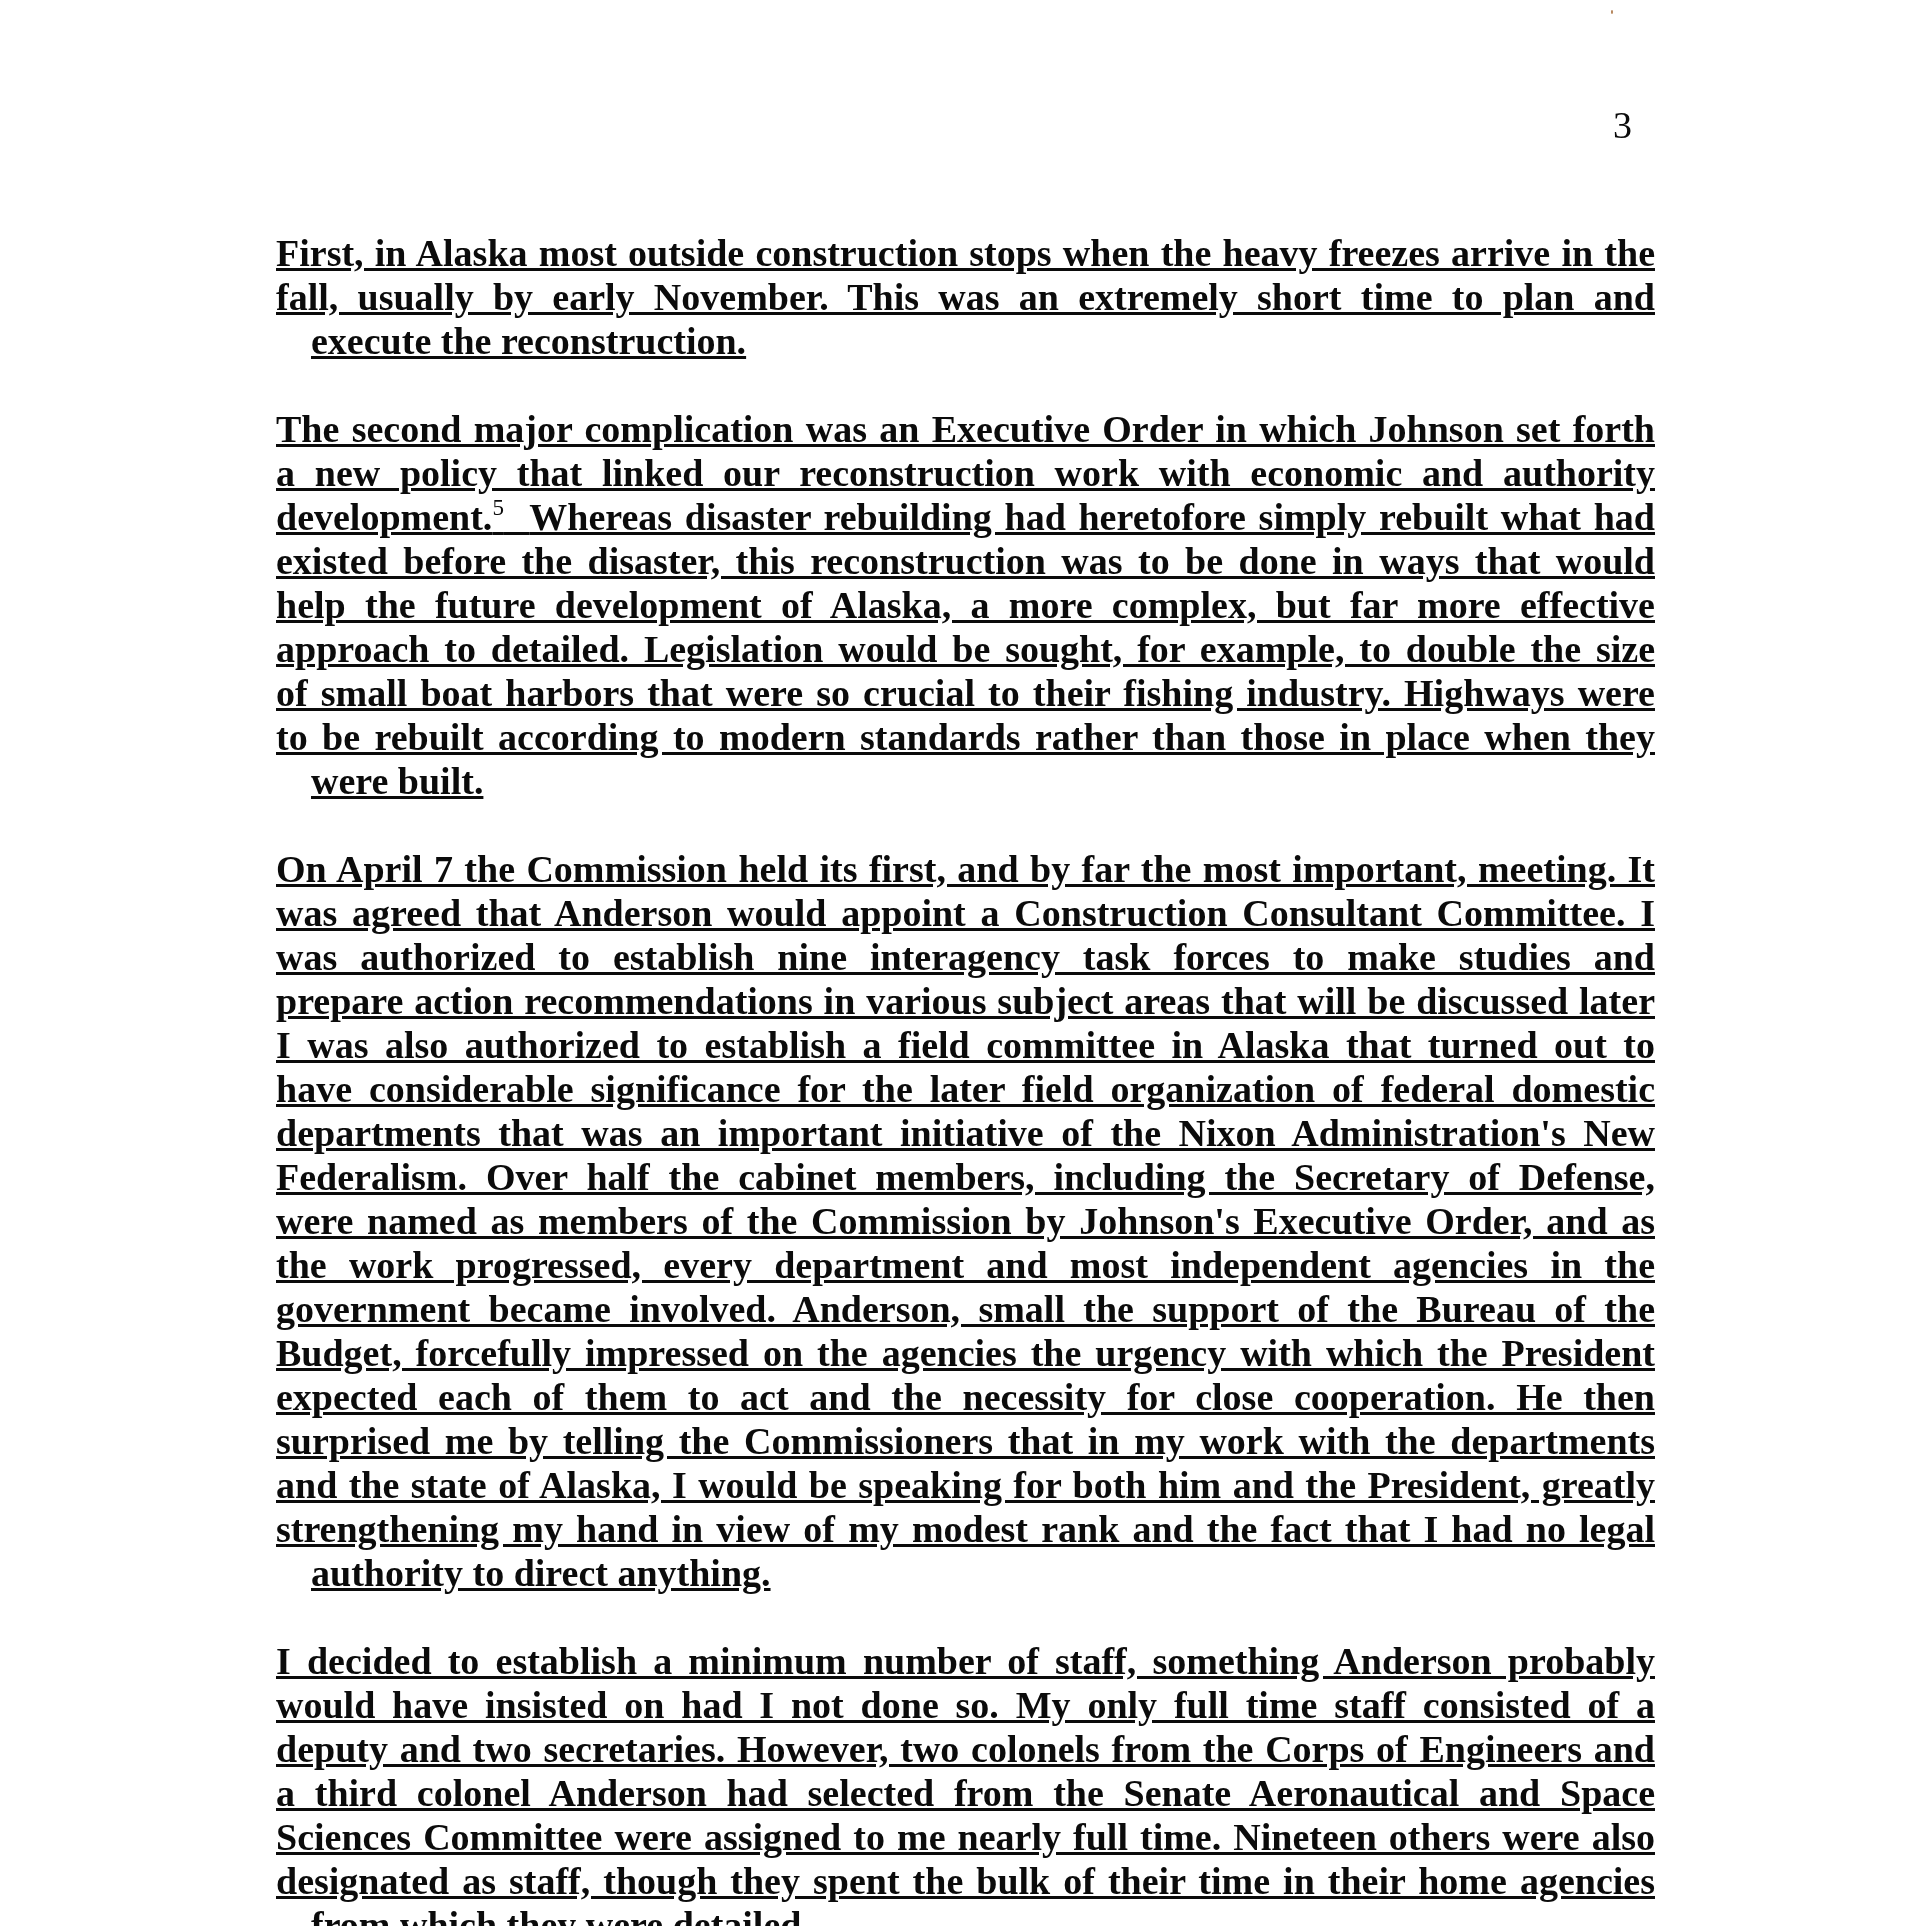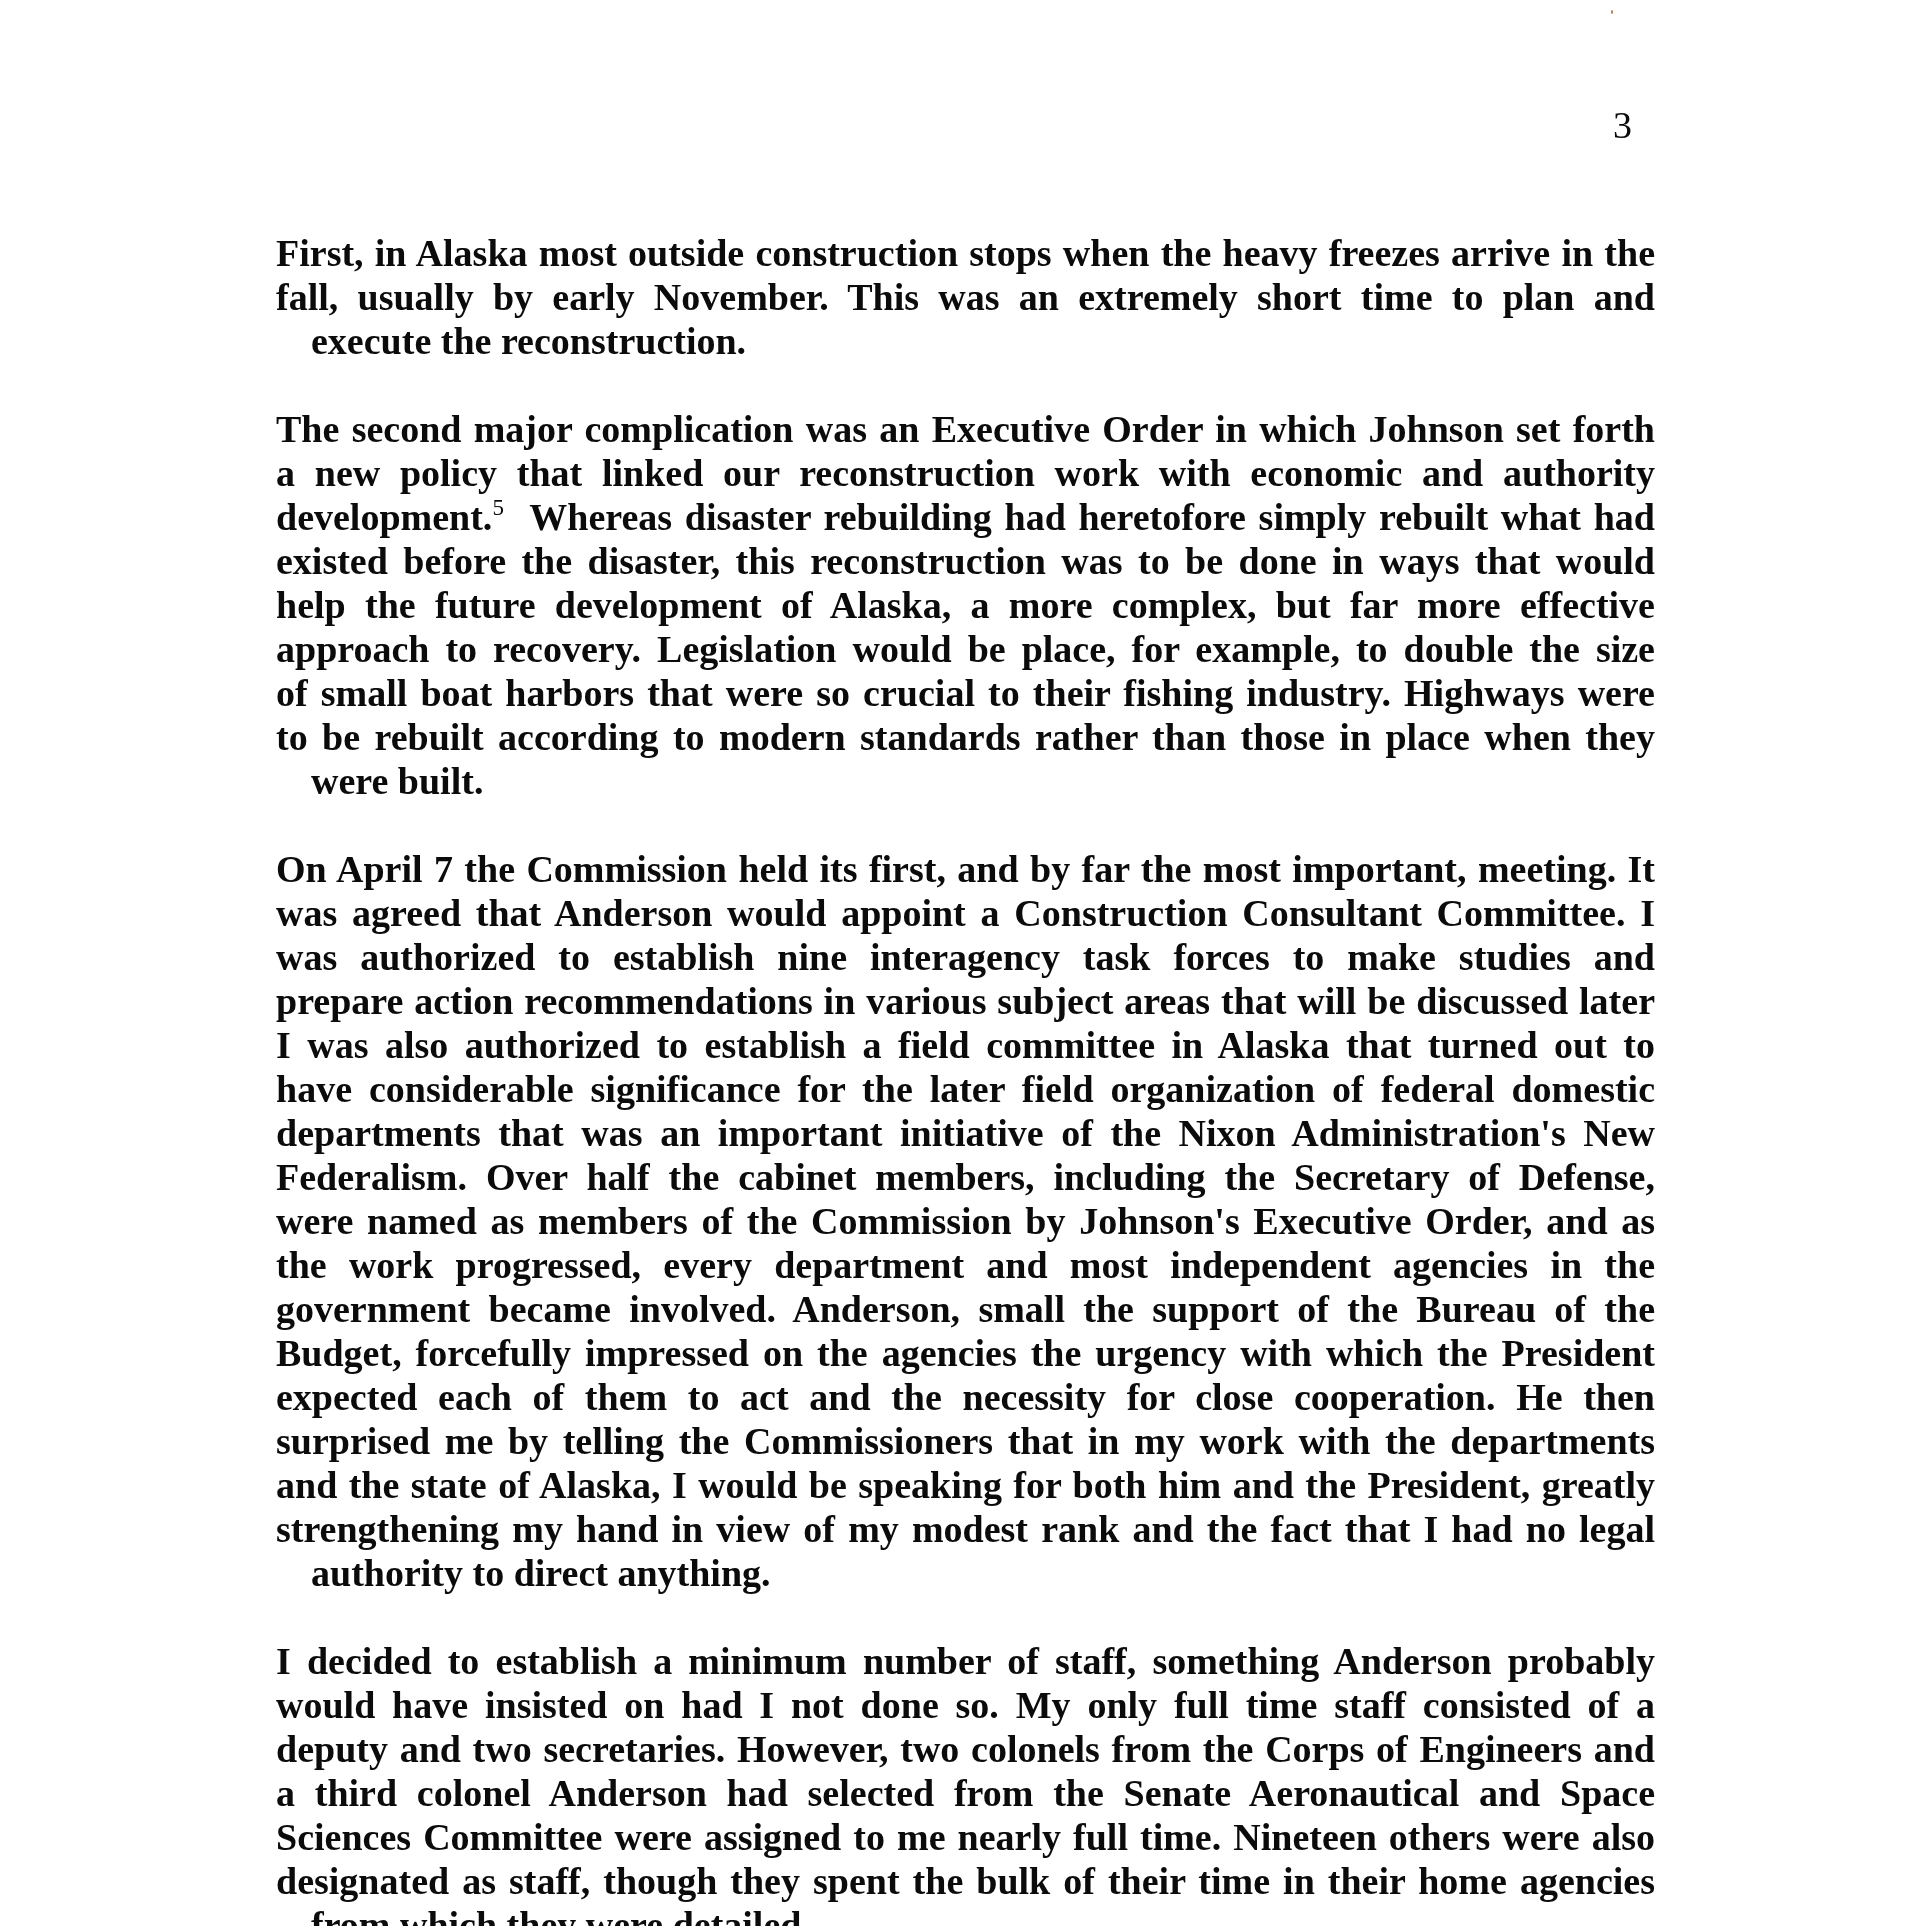--- a/index.html
+++ b/index.html
@@ -37,20 +37,21 @@
       position: absolute;
       left: 276px;
       top: 231px; 
       width: 1379px;
       font-size: 38px;
       line-height: 44px;
       font-weight: bold;
     }
     .para {
       margin: 0 0 44px 0;
+      text-decoration: underline;
     }
     .para:last-child {
       margin-bottom: 0;
     }
     .line {
       display: block;
       height: 44px;
       white-space: nowrap;
       text-align: justify;
       text-align-last: justify;
@@ -82,21 +83,21 @@
     <span class="line">fall, usually by early November.  This was an extremely short time to plan and</span>
     <span class="line last">execute the reconstruction.</span>
   </p>
 
   <p class="para">
     <span class="line">The second major complication was an Executive Order in which Johnson set forth</span>
     <span class="line">a new policy that linked our reconstruction work with economic and authority</span>
     <span class="line"><span>development.</span><span class="sup">5</span>&nbsp;&nbsp;<span>Whereas disaster rebuilding had heretofore simply rebuilt what had</span></span>
     <span class="line">existed before the disaster, this reconstruction was to be done in ways that would</span>
     <span class="line">help the future development of Alaska, a more complex, but far more effective</span>
-    <span class="line">approach to recovery.  Legislation would be place, for example, to double the size</span>
+    <span class="line">approach to detailed.  Legislation would be sought, for example, to double the size</span>
     <span class="line">of small boat harbors that were so crucial to their fishing industry.  Highways were</span>
     <span class="line">to be rebuilt according to modern standards rather than those in place when they</span>
     <span class="line last">were built.</span>
   </p>
 
   <p class="para">
     <span class="line">On April 7 the Commission held its first, and by far the most important, meeting. It</span>
     <span class="line">was agreed that Anderson would appoint a Construction Consultant Committee. I</span>
     <span class="line">was authorized to establish nine interagency task forces to make studies and</span>
     <span class="line">prepare action recommendations in various subject areas that will be discussed later</span>

